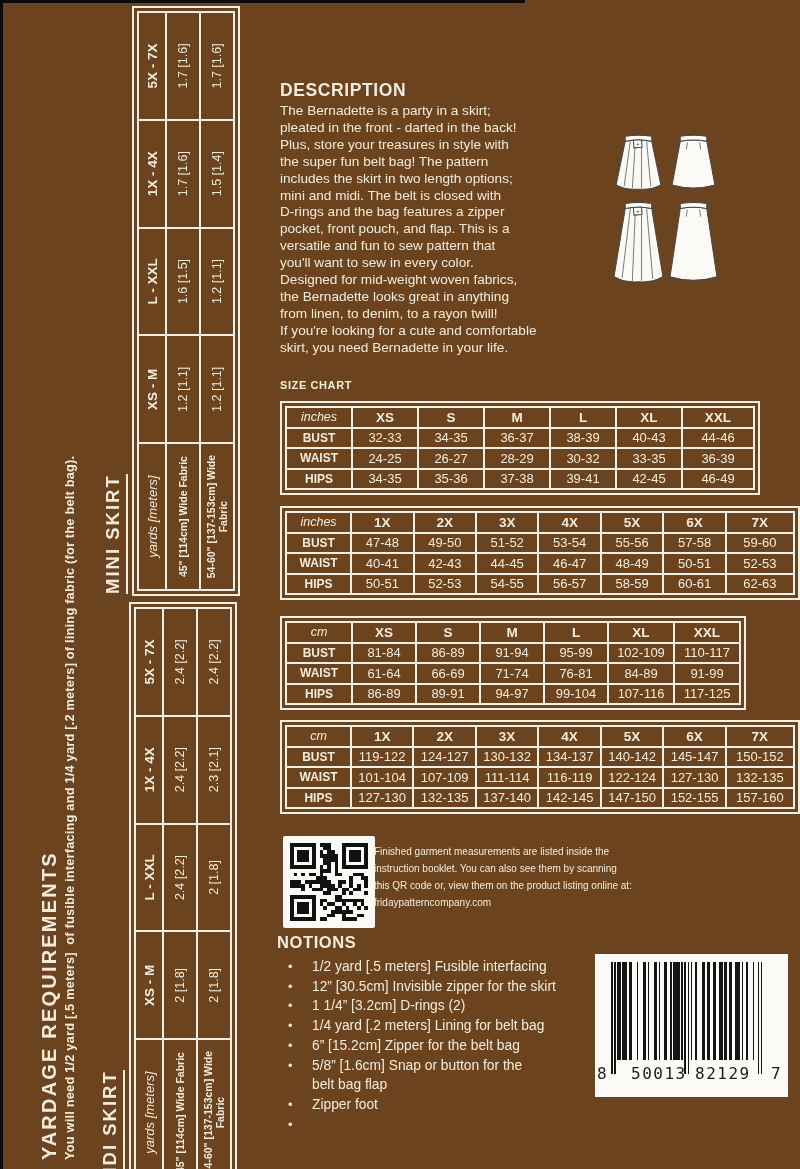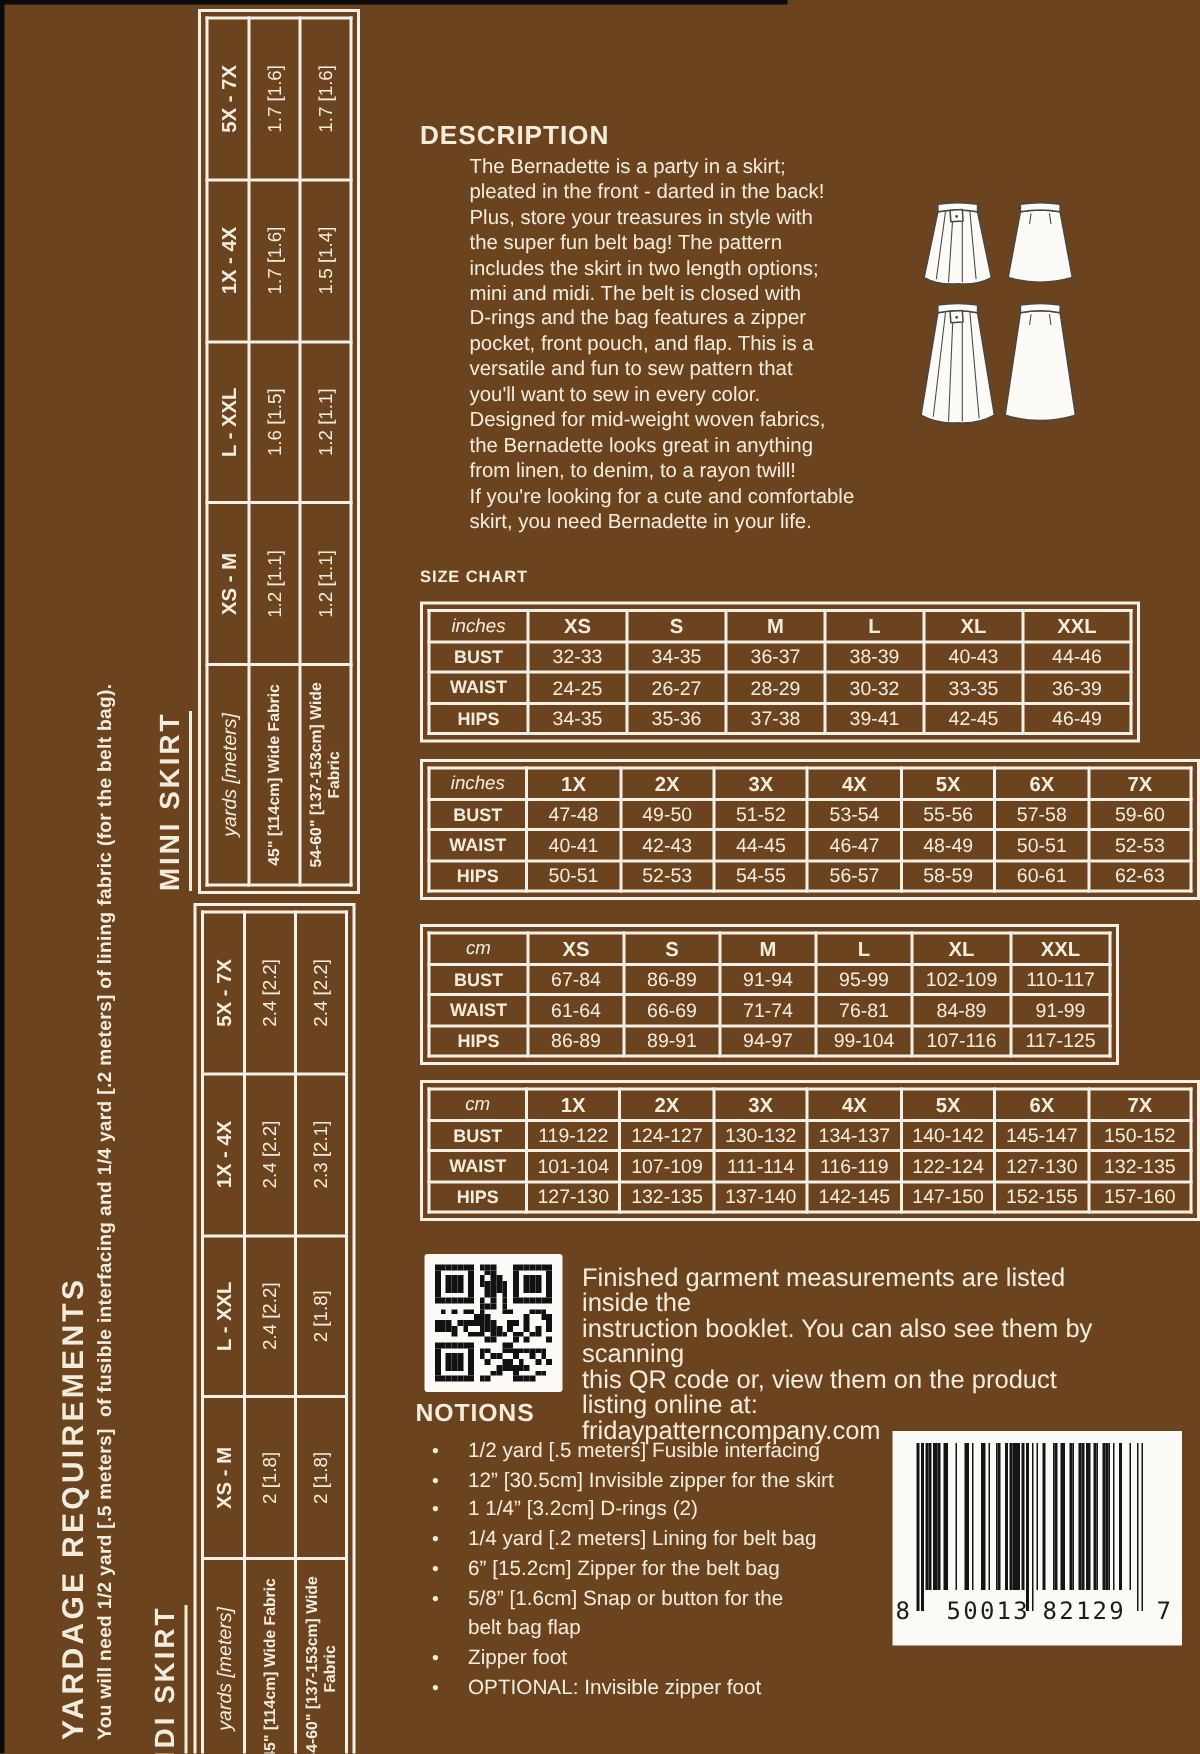--- a/index.html
+++ b/index.html
@@ -23,40 +23,40 @@
   .tblwrap{border:2px solid var(--tbl);padding:3px;display:inline-block;}
   .yardtbl{border-collapse:collapse;table-layout:fixed;}
   .yardtbl td{border:2px solid var(--tbl);text-align:center;padding:0 2px;}
   .yardtbl .unit{font-style:italic;font-size:13px;width:146px;height:26px;}
   .yardtbl .colh{font-weight:bold;font-size:13.5px;width:106px;}
   .yardtbl .rowl{font-weight:bold;font-size:10.5px;height:32px;}
   .yardtbl .val{font-size:12.5px;}
 
   
   .desc-title{position:absolute;left:280px;top:80px;font-size:17.5px;font-weight:bold;letter-spacing:.6px;}
-  .desc-body{position:absolute;left:280px;top:103px;width:310px;font-size:13.6px;line-height:16.9px;white-space:pre-line;margin-left:33px;}
+  .desc-body{position:absolute;left:280px;top:103px;width:310px;font-size:13.6px;line-height:16.9px;white-space:pre-line;}
   .skirts{position:absolute;left:613px;top:132px;width:107px;height:153px;}
   .skirts path{fill:#fbfaf7;stroke:#474747;stroke-width:1;stroke-linejoin:round;}
   .skirts .ln{fill:none;stroke-width:.7;}
   .size-title{position:absolute;left:280px;top:379px;font-size:11px;font-weight:bold;letter-spacing:.6px;}
   .szt-wrap{position:absolute;border:2px solid var(--tbl);padding:3px;}
   #szt0{left:280px;top:401px;} #szt1{left:280px;top:506px;}
   #szt2{left:280px;top:616px;} #szt3{left:280px;top:720px;}
   .szt{border-collapse:collapse;table-layout:fixed;}
   .szt td{border:2px solid var(--tbl);text-align:center;height:18.5px;padding:0 2px;}
   .szt .unit{font-style:italic;font-size:12.5px;margin-top:21px;}
   .szt .colh{font-weight:bold;font-size:13.5px;}
   .szt .rowl{font-weight:bold;font-size:12px;}
   .szt .val{font-size:13px;}
 
   .qr-box{position:absolute;left:283px;top:836px;width:92px;height:92px;background:var(--paper);
           padding:7px;box-sizing:border-box;border-radius:2px;}
   .qr-grid{display:grid;width:100%;height:100%;grid-template-columns:repeat(21,1fr);grid-template-rows:repeat(21,1fr);}
   .qd{background:#111;}
-  .qr-text{position:absolute;left:388px;top:843px;width:360px;font-size:17px;line-height:17px;white-space:pre-line;}
+  .qr-text{position:absolute;left:374px;top:843px;width:360px;font-size:10px;line-height:17px;white-space:pre-line;}
 
   .notions-title{position:absolute;left:277px;top:933px;font-size:16.5px;font-weight:bold;letter-spacing:.6px;text-align:right;}
   .notions-list{list-style:none;margin:0;padding:0;position:absolute;left:288px;top:957px;width:300px;}
   .notions-list li{display:flex;font-size:13.8px;line-height:19.7px;}
   .blt{width:24px;flex:0 0 24px;font-size:13px;}
   .ntx{white-space:pre-line;}
 
   .bc-box{position:absolute;left:595px;top:954px;width:193px;height:143px;background:var(--paper);}
   .bc-bars{position:absolute;left:16px;top:8px;display:flex;align-items:flex-start;}
   .bm{width:1.6px;height:98px;}
@@ -277,21 +277,21 @@
             <td class="unit" style="width: 60px;">cm</td>
             <td class="colh" style="width: 58px;">XS</td>
             <td class="colh" style="width: 58px;">S</td>
             <td class="colh" style="width: 58px;">M</td>
             <td class="colh" style="width: 58px;">L</td>
             <td class="colh" style="width: 60px;">XL</td>
             <td class="colh" style="width: 60px;">XXL</td>
           </tr>
           <tr>
             <td class="rowl">BUST</td>
-            <td class="val">67-84</td>
+            <td class="val">81-84</td>
             <td class="val">86-89</td>
             <td class="val">91-94</td>
             <td class="val">95-99</td>
             <td class="val">102-109</td>
             <td class="val">110-117</td>
           </tr>
           <tr>
             <td class="rowl">WAIST</td>
             <td class="val">61-64</td>
             <td class="val">66-69</td>
@@ -835,21 +835,20 @@
         <span class="blt">•</span>
         <span class="ntx">5/8” [1.6cm] Snap or button for the
 belt bag flap</span>
       </li>
       <li>
         <span class="blt">•</span>
         <span class="ntx">Zipper foot</span>
       </li>
       <li>
         <span class="blt">•</span>
-        <span class="ntx">OPTIONAL: Invisible zipper foot</span>
       </li>
     </ul>
 
   <div class="bc-box">
     <div class="bc-bars" id="bc-bars">
         <div class="bm on tall"></div>
         <div class="bm tall"></div>
         <div class="bm on tall"></div>
         <div class="bm"></div>
         <div class="bm on"></div>

